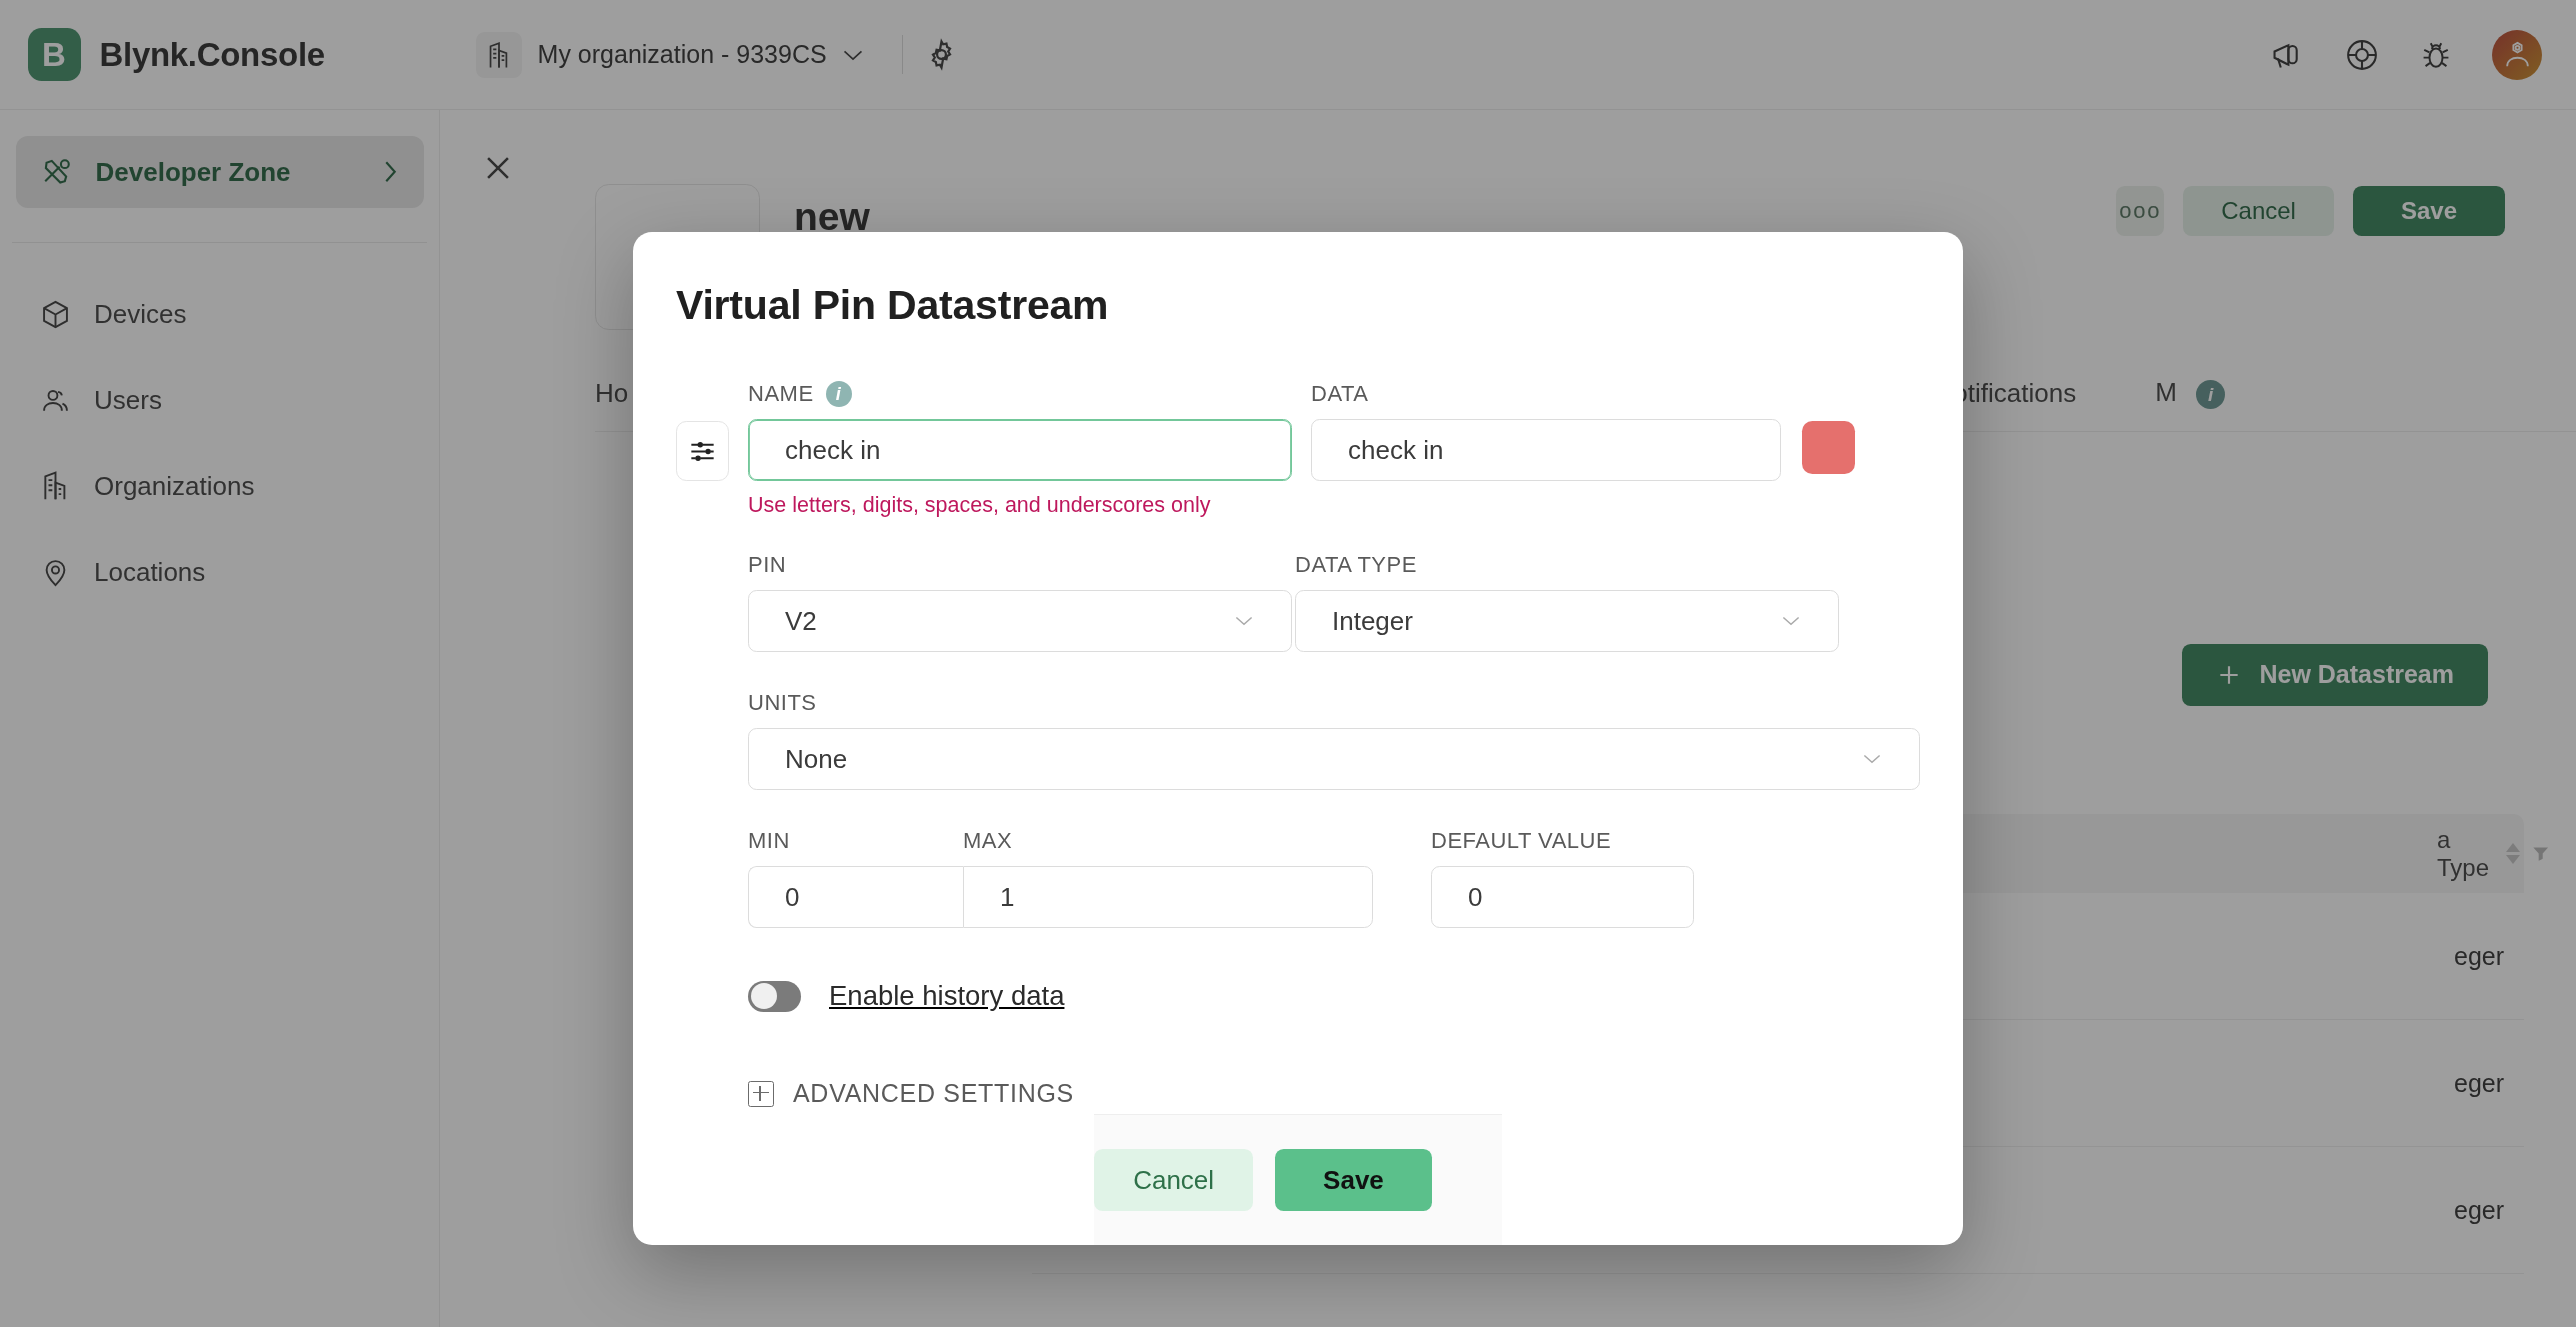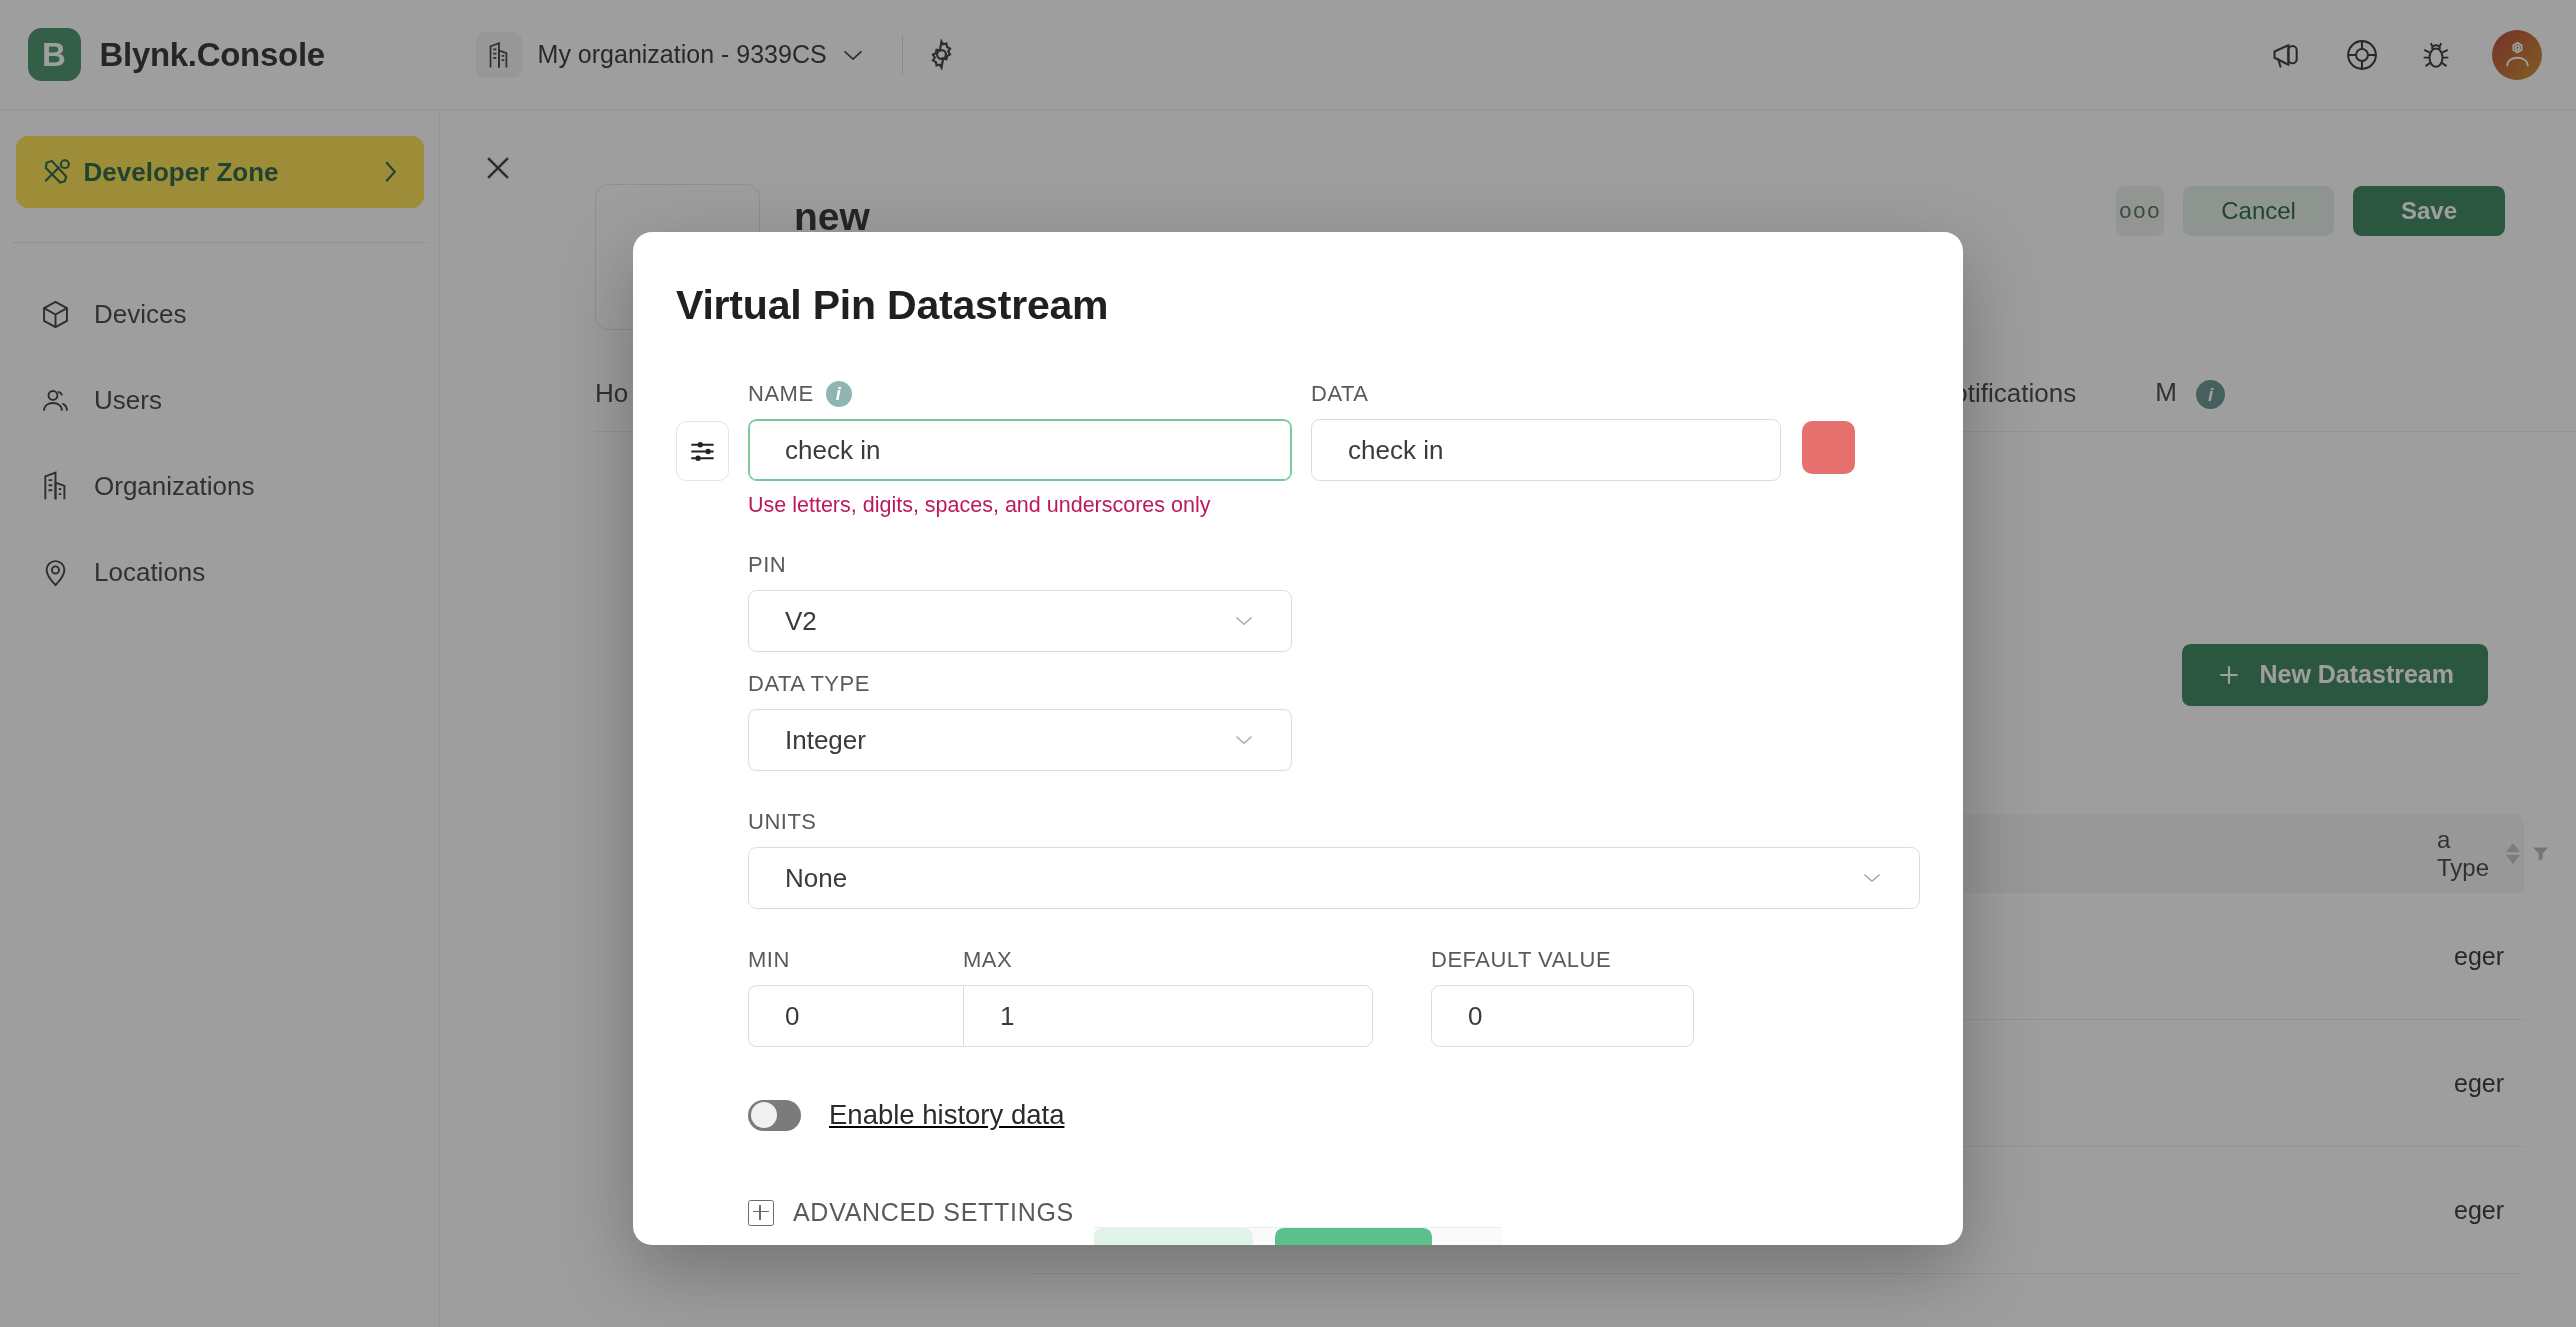--- a/index.html
+++ b/index.html
@@ -42,22 +42,22 @@
     width: 50px; height: 50px; border-radius: 50%;
     background: linear-gradient(135deg, #b63b2c 0%, #c88a1e 100%);
     display: flex; align-items: center; justify-content: center;
   }
 
   .sidebar {
     position: absolute; top: 110px; left: 0; width: 440px; bottom: 0;
     background: #fff; border-right: 0.9px solid #ececec; padding-top: 26px;
   }
   .side-active {
-    margin: 0 15.5px; height: 72px; border-radius: 12px; background: #fde047;
-    display: flex; align-items: center; gap: 10px; padding: 0 24px;
+    margin: 0 15.5px; height: 72px; border-radius: 12px; background: #e5e5e5;
+    display: flex; align-items: center; gap: 22px; padding: 0 24px;
   }
   .side-active .lbl { font-size: 26px; font-weight: 700; color: #1c5c38; flex: 1; }
   .side-sep { height: 0.9px; background: #e8e8e8; margin: 34px 12px 29px; }
   .side-item { display: flex; align-items: center; gap: 22px; padding: 0 39px; height: 86px; }
   .side-item .lbl { font-size: 26px; color: #3a3a3a; }
 
   .content { position: absolute; top: 110px; left: 440px; right: 0; bottom: 0; background: #fff; }
   .close-x { position: absolute; top: 41px; left: 41px; }
   .page-head { position: absolute; top: 52px; left: 155px; right: 52px; height: 172px; }
   .thumb {
@@ -140,21 +140,21 @@
     width: 53px; height: 60px; border: 0.9px solid #e4e4e4; border-radius: 10.3px;
     display: flex; align-items: center; justify-content: center; background: #fff; flex: none;
   }
   .col-name { width: 544px; }
   .col-alias { width: 247px; }
   .swatch {
     width: 53px; height: 53px; border-radius: 10.3px; background: #e5706d; flex: none; margin-bottom: 4.3px;
   }
   .hint { font-size: 21.5px; color: #be185d; margin-top: 12px; }
 
-  .row2 { display: flex; gap: 19px; margin-top: 34px; padding-left: 72px; flex-direction: column; }
+  .row2 { display: flex; gap: 3px; margin-top: 34px; padding-left: 72px; }
   .row2 > div { width: 544px; }
   .row3 { margin-top: 38px; padding-left: 72px; }
   .row3 .fld { width: 1172px; }
 
   .toggle-row { display: flex; align-items: center; gap: 28px; margin-top: 52px; padding-left: 72px; text-decoration: underline; }
   .toggle {
     width: 53px; height: 31px; border-radius: 15.5px; background: #7b7b7b;
     position: relative; flex: none;
   }
   .toggle .knob { position: absolute; left: 2.6px; top: 2.6px; width: 26px; height: 26px;

